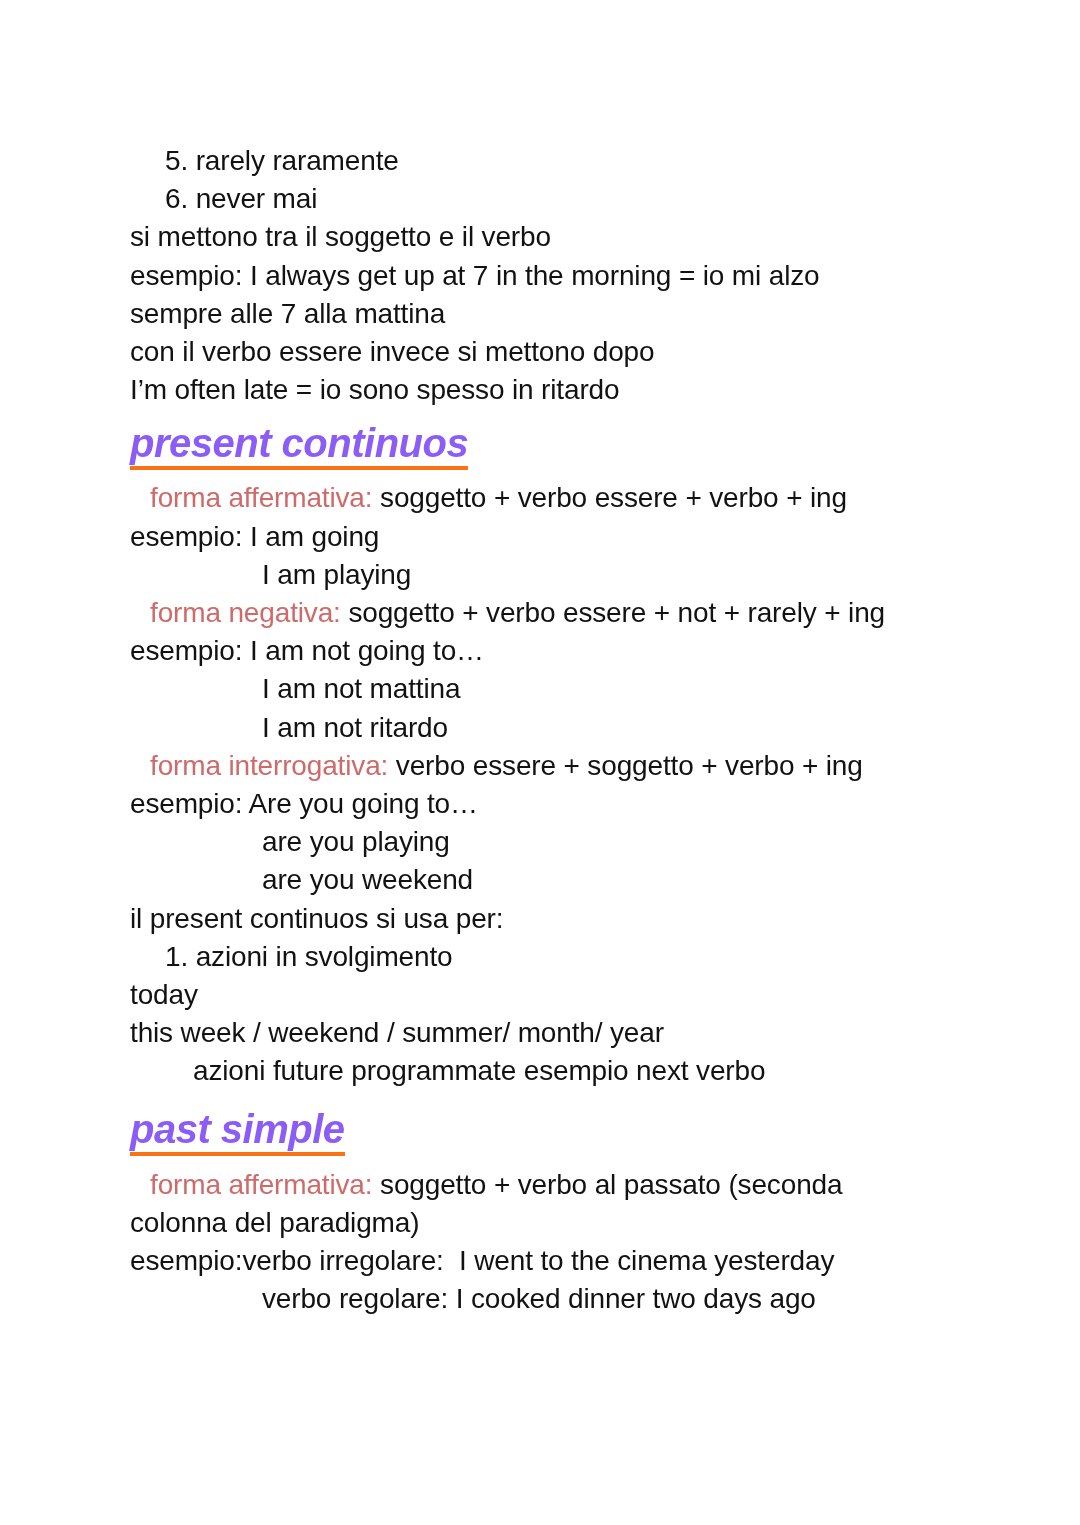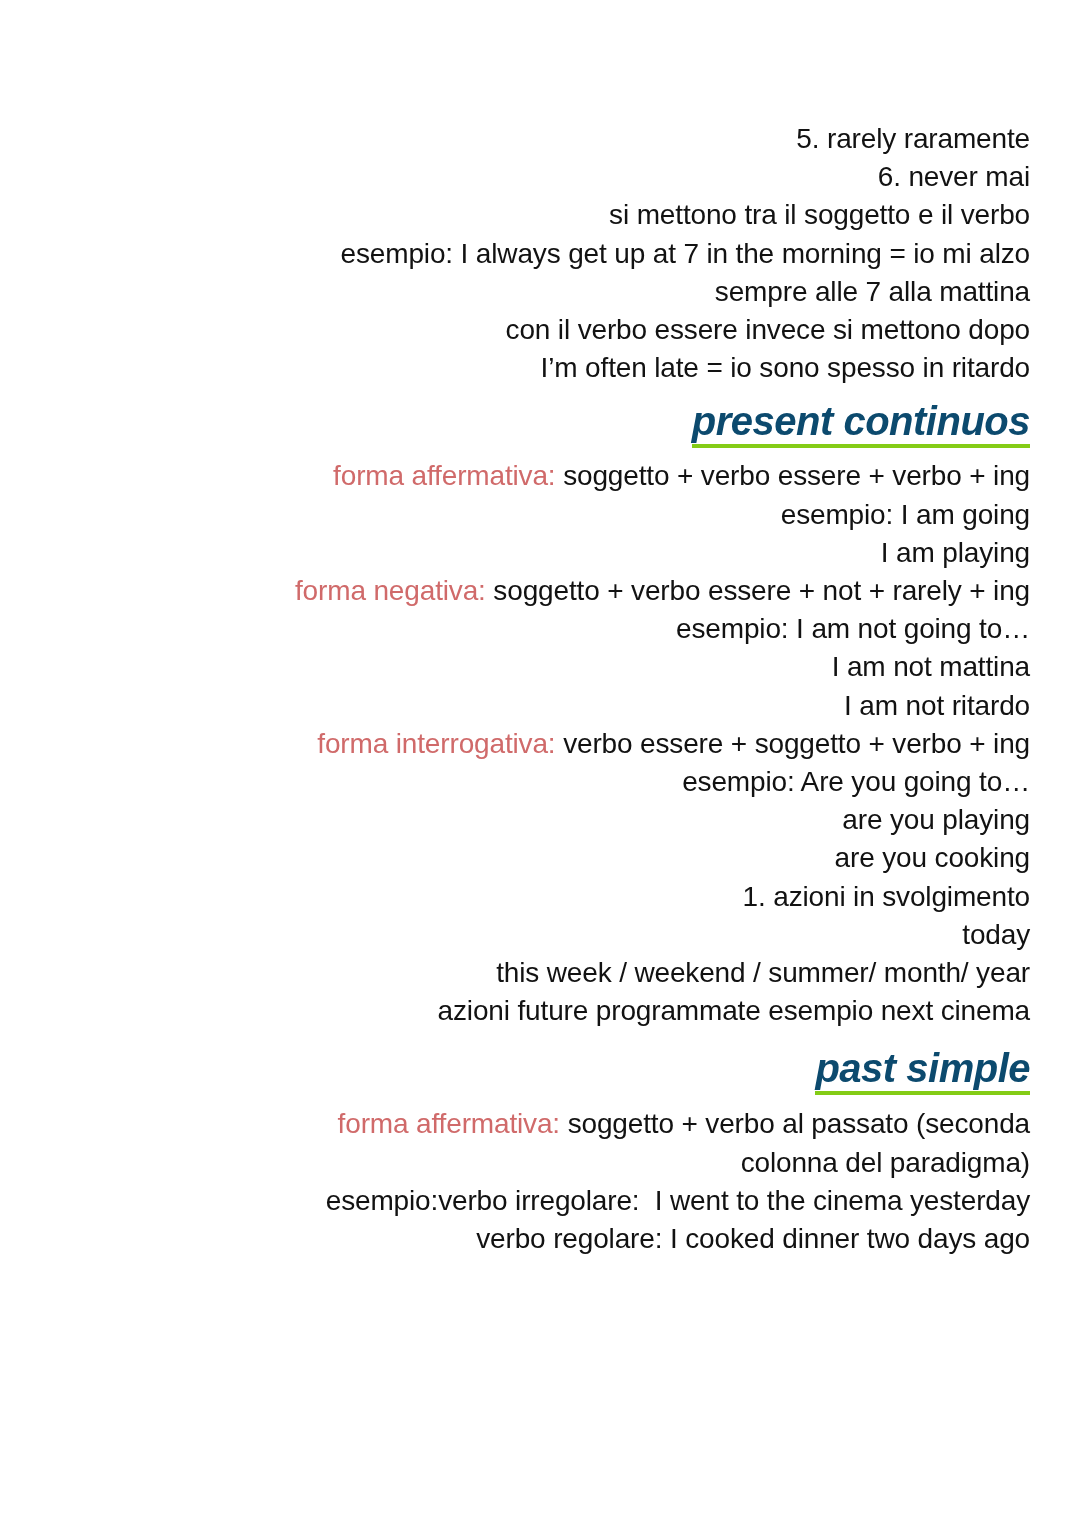--- a/index.html
+++ b/index.html
@@ -12,46 +12,45 @@
     width: 1080px;
     height: 1525px;
     background: #ffffff;
     font-family: "Liberation Sans", "DejaVu Sans", sans-serif;
     color: #121212;
     overflow: hidden;
   }
   .content {
     position: absolute;
     left: 130px;
-    top: 120px;
+    top: 142px;
     width: 900px;
-    text-align: right;
   }
   .line {
     font-size: 28px;
     line-height: 38.2px;
     color: #121212;
     white-space: pre;
     letter-spacing: -0.15px;
   }
   .indent-num   { padding-left: 35px; }
   .indent-sub   { padding-left: 132px; }
   .indent-mid   { padding-left: 63px; }
   .label-red {
     color: #d06a6a;
     margin-left: 20px;
   }
   .heading {
     font-size: 40px;
     line-height: 44px;
     font-weight: bold;
     font-style: italic;
-    color: #0c4a6e;
+    color: #8b5cf6;
     display: inline-block;
-    border-bottom: 4px solid #84cc16;
+    border-bottom: 4px solid #f97316;
     padding-bottom: 1px;
     letter-spacing: -0.5px;
     white-space: pre;
   }
   .heading-wrap {
     padding-top: 12px;
     padding-bottom: 9px;
   }
   .heading-wrap.second {
     padding-top: 16px;
@@ -81,26 +80,27 @@
     <div class="line indent-sub">I am playing</div>
 
     <div class="line"><span class="label-red">forma negativa:</span><span> soggetto + verbo essere + not + rarely + ing</span></div>
     <div class="line">esempio: I am not going to…</div>
     <div class="line indent-sub">I am not mattina</div>
     <div class="line indent-sub">I am not ritardo</div>
 
     <div class="line"><span class="label-red">forma interrogativa:</span><span> verbo essere + soggetto + verbo + ing</span></div>
     <div class="line">esempio: Are you going to…</div>
     <div class="line indent-sub">are you playing</div>
-    <div class="line indent-sub">are you cooking</div>
+    <div class="line indent-sub">are you weekend</div>
 
+    <div class="line">il present continuos si usa per:</div>
     <div class="line indent-num">1. azioni in svolgimento</div>
     <div class="line">today</div>
     <div class="line">this week / weekend / summer/ month/ year</div>
-    <div class="line indent-mid">azioni future programmate esempio next cinema</div>
+    <div class="line indent-mid">azioni future programmate esempio next verbo</div>
 
     <div class="heading-wrap second">
       <span class="heading">past simple</span>
     </div>
 
     <div class="line"><span class="label-red">forma affermativa:</span><span> soggetto + verbo al passato (seconda</span></div>
     <div class="line">colonna del paradigma)</div>
     <div class="line">esempio:verbo irregolare:  I went to the cinema yesterday</div>
     <div class="line indent-sub">verbo regolare: I cooked dinner two days ago</div>
 

